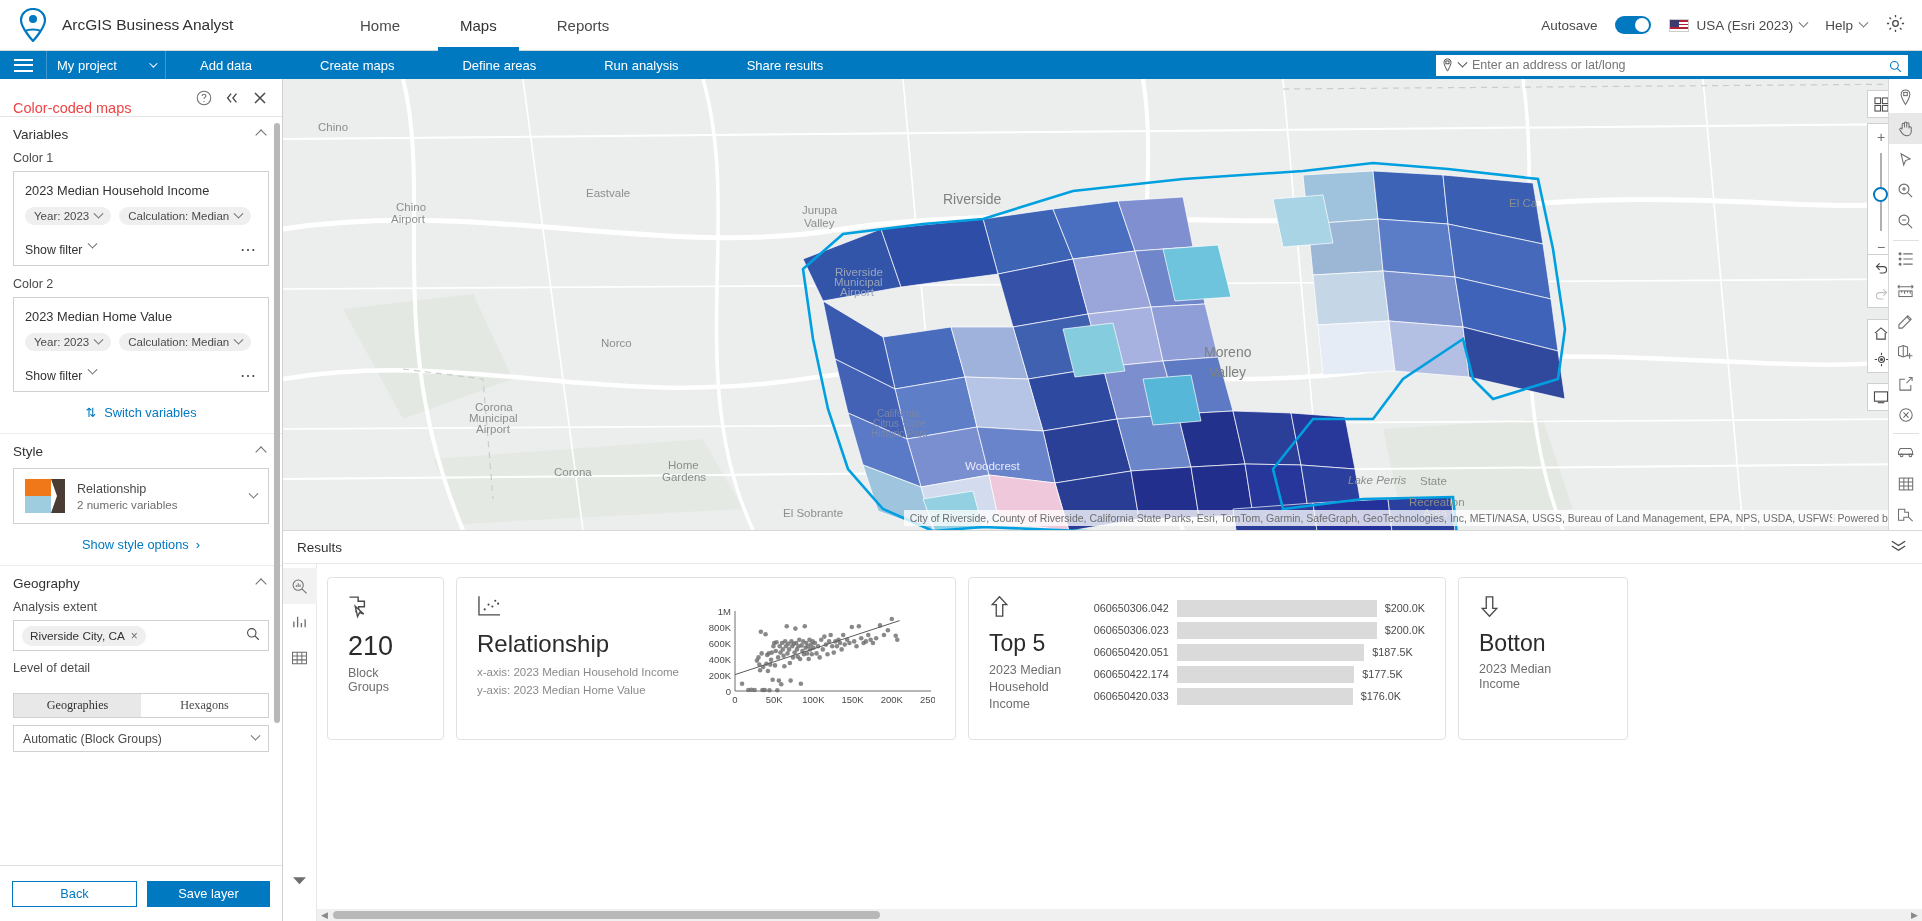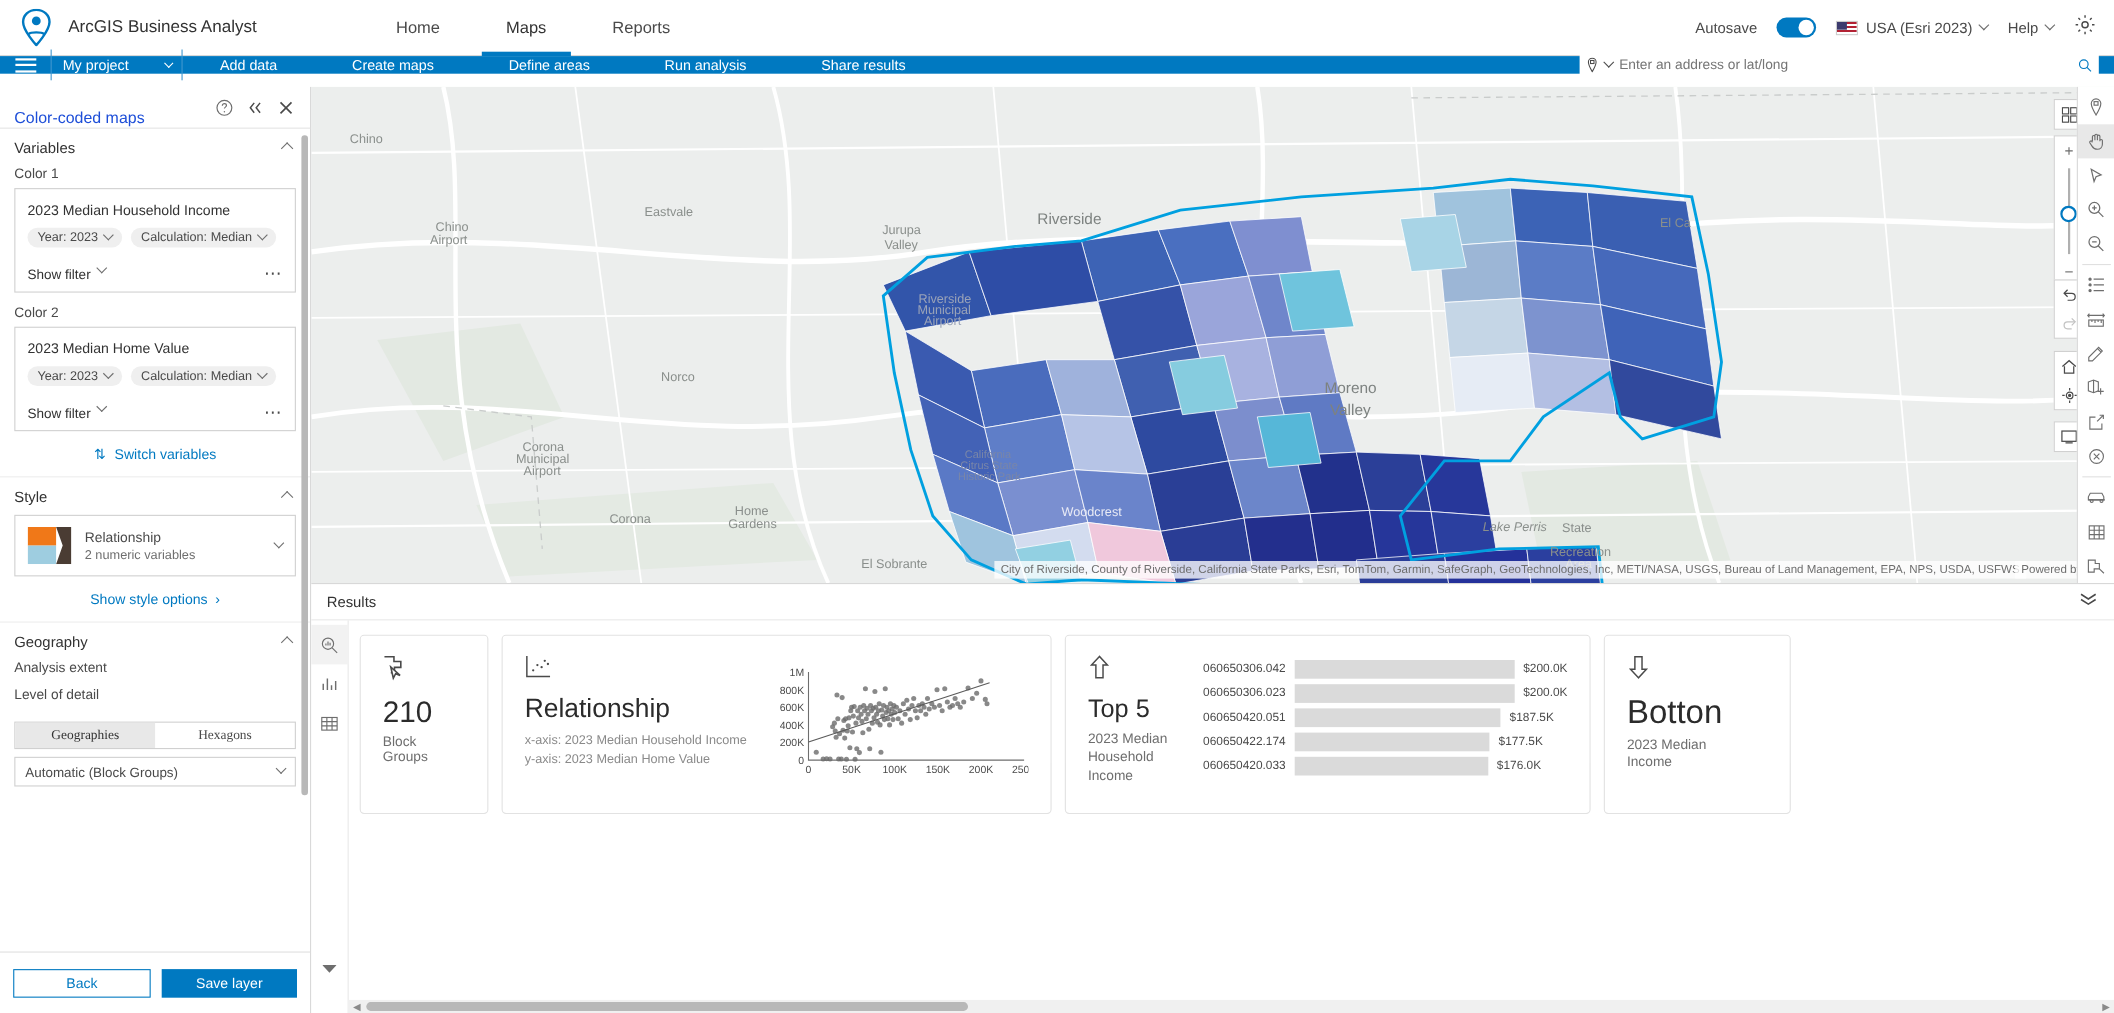--- a/index.html
+++ b/index.html
@@ -20,36 +20,36 @@
   .toggle{ width:36px; height:18px; border-radius:9px; background:#0079c1; position:relative; }
   .toggle::after{ content:""; position:absolute; right:2px; top:2px; width:14px; height:14px; border-radius:50%; background:#fff; }
   .country{ display:flex; align-items:center; gap:7px; font-size:13.5px; color:#4a4a4a; }
   .flag{ width:20px; height:13px; position:relative; overflow:hidden; background:#fff; border:0.5px solid #ccc; }
   .flag .stripes{ position:absolute; inset:0; background:repeating-linear-gradient(to bottom,#b22234 0 1.8px,#fff 1.8px 3.6px); }
   .flag .canton{ position:absolute; left:0; top:0; width:9px; height:7px; background:#3c3b6e; }
   .chev{ display:inline-block; width:7px; height:7px; border-right:1.4px solid #6e6e6e; border-bottom:1.4px solid #6e6e6e; transform:rotate(45deg) translate(-2px,-2px); }
   .help{ display:flex; align-items:center; gap:7px; font-size:13.5px; color:#4a4a4a; }
 
   
-  .bluebar{ position:absolute; left:0; top:51px; width:1922px; height:16px; background:#0079c1; display:flex; align-items:center; }
+  .bluebar{ position:absolute; left:0; top:51px; width:1922px; height:28px; background:#0079c1; display:flex; align-items:center; }
   .hamb{ width:46px; display:flex; flex-direction:column; gap:3.5px; align-items:center; justify-content:center; }
   .hamb i{ display:block; width:19px; height:2px; background:#fff; }
   .proj{ display:flex; align-items:center; justify-content:space-between; width:120px; height:28px; padding:0 10px; border-left:1px solid #3f97cf; border-right:1px solid #3f97cf; }
   .proj span{ color:#fff; font-size:13px; }
   .chev-w{ display:inline-block; width:6px; height:6px; border-right:1.4px solid #fff; border-bottom:1.4px solid #fff; transform:rotate(45deg) translateY(-2px); }
   .bluebar .bitem{ color:#fff; font-size:13px; padding:16px 34px; height:28px; display:flex; align-items:center; white-space:nowrap; }
   .searchbox{ margin-left:auto; margin-right:14px; width:472px; height:21px; background:#fff; display:flex; align-items:center; padding:0 6px; gap:6px; }
   .searchbox .pin{ width:11px; height:14px; }
   .searchbox input{ border:0; outline:0; flex:1; font-size:12.5px; color:#6e6e6e; font-family:"Liberation Sans", sans-serif; }
   .mag{ width:13px; height:13px; }
 
   
   .leftpanel{ position:absolute; left:0; top:79px; width:283px; height:842px; background:#fff; border-right:1px solid #d0d0d0; display:flex; flex-direction:column; }
   .lp-head{ height:38px; display:flex; align-items:center; padding:0 13px; gap:10px; border-bottom:1px solid #e4e4e4; }
-  .lp-title{ font-size:14.5px; color:#1d4ed8; flex:1;margin-top:20px; }
+  .lp-title{ font-size:14.5px; color:#ef4444; flex:1;margin-top:20px; }
   .iconbtn{ width:18px; height:18px; display:flex; align-items:center; justify-content:center; color:#6e6e6e; font-size:14px; }
   .lp-body{ flex:1; overflow:hidden; position:relative; }
   .lp-scroll{ position:absolute; right:2px; top:6px; width:6px; height:600px; background:#b8b8b8; border-radius:3px; }
   .sect{ border-bottom:1px solid #ededed; padding:10px 13px 13px 13px; }
   .sect-head{ display:flex; align-items:center; justify-content:space-between; margin-bottom:9px; }
   .sect-title{ font-size:13.5px; color:#323232; }
   .caret-up{ width:8px; height:8px; border-left:1.4px solid #6e6e6e; border-top:1.4px solid #6e6e6e; transform:rotate(45deg); margin-right:4px; }
   .sub-lbl{ font-size:12.5px; color:#4a4a4a; margin:6px 0 6px 0; }
   .varcard{ border:1px solid #d0d0d0; padding:11px 11px 8px 11px; position:relative; }
   .varname{ font-size:12.8px; color:#323232; margin-bottom:9px; }
@@ -299,20 +299,32 @@
         <span>›</span>
       </div>
     </div>
 
     <div class="sect" style="border-bottom:none;">
       <div class="sect-head">
         <span class="sect-title">Geography</span>
         <span class="caret-up"></span>
       </div>
       <div class="sub-lbl">Analysis extent</div>
+      <div class="extentbox">
+        <span class="tagpill">
+          <span>Riverside City, CA</span>
+          <span class="tagx">×</span>
+        </span>
+        <span style="margin-left:auto;">
+          <svg width="14" height="14" viewBox="0 0 16 16" fill="none" stroke="#4a4a4a" stroke-width="1.3">
+              <circle cx="6.6" cy="6.6" r="4.8"></circle>
+              <path d="M10.2 10.2L14.6 14.6"></path>
+            </svg>
+        </span>
+      </div>
       <div class="sub-lbl" style="margin-top:10px;">Level of detail</div>
       <div class="segmented">
         <div class="seg on">Geographies</div>
         <div class="seg">Hexagons</div>
       </div>
       <div class="selbox">
         <span>Automatic (Block Groups)</span>
         <span class="chev"></span>
       </div>
     </div>
@@ -850,21 +862,21 @@
             </div>
           </div>
       </div>
 
       <div class="card" style="width:170px;">
         <div class="card-ico">
           <svg width="21" height="23" viewBox="0 0 22 24" fill="none" stroke="#4a4a4a" stroke-width="1.4">
               <path d="M11 22.2L3.4 14h4.2V2h6.8v12h4.2z"></path>
             </svg>
         </div>
-        <div class="card-title" style="font-size:30px;">Botton</div>
+        <div class="card-title" style="font-size:23px;">Botton</div>
         <div class="card-sub" style="margin-top:5px;">2023 Median</div>
         <div class="card-sub" style="margin-top:1px;">Income</div>
       </div>
     </div>
   </div>
 
   <div class="hscroll">
     <span class="harrow" style="left:4px;">◀</span>
     <span class="thumb" style="left:16px;"></span>
     <span class="harrow" style="right:4px;">▶</span>

